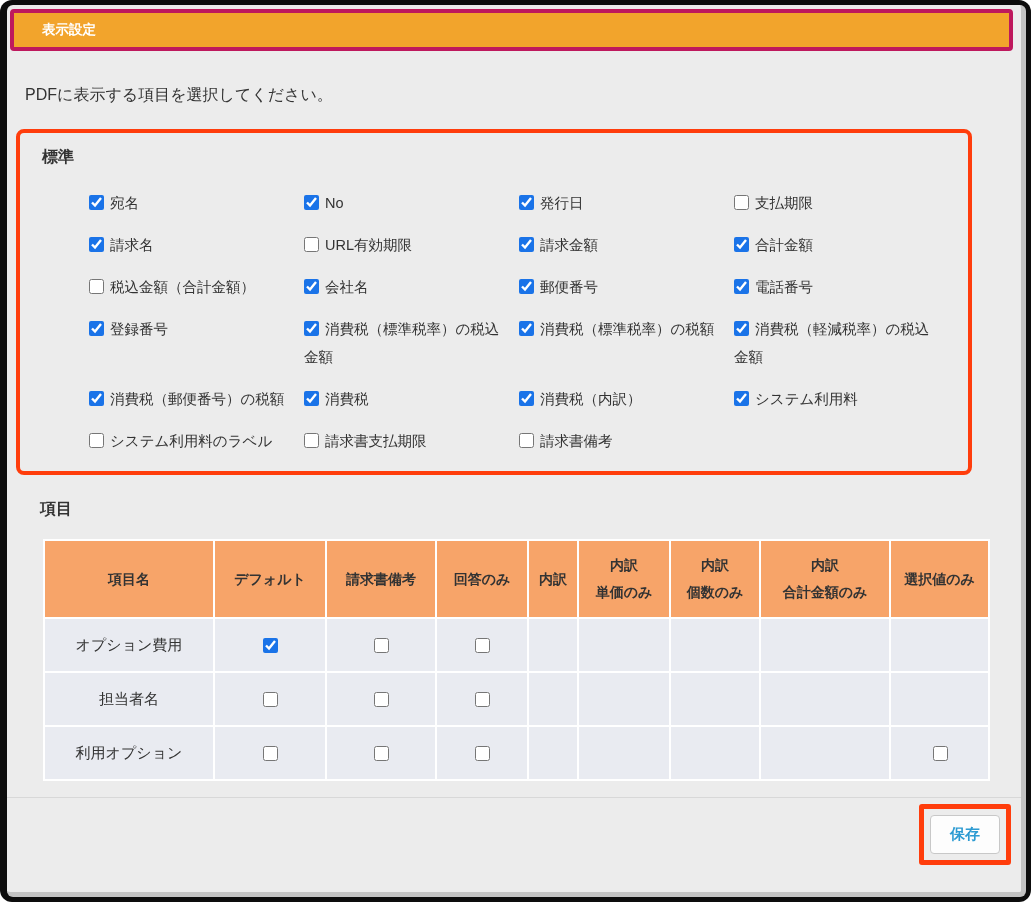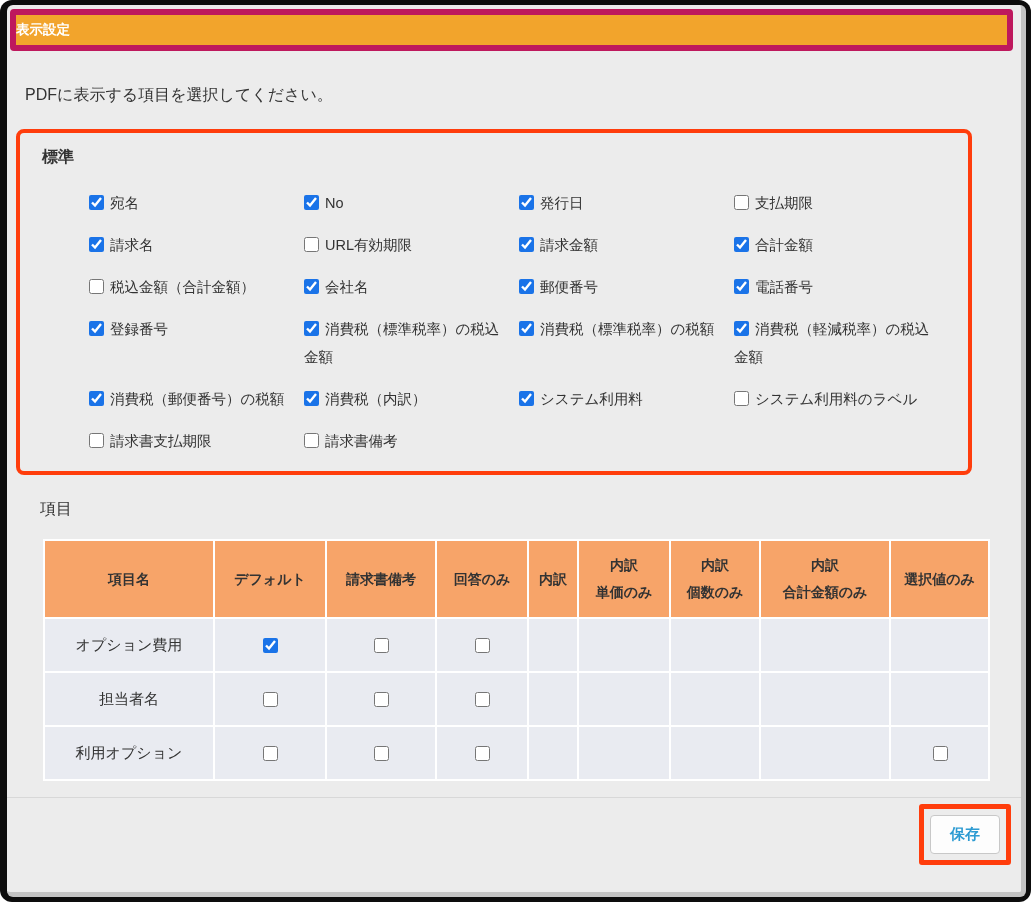--- a/index.html
+++ b/index.html
@@ -18,24 +18,24 @@
     background:#ECECEC;
     border-right:5px solid #c3c3c3;
     border-bottom:5px solid #c3c3c3;
     border-radius:6px;
     overflow:hidden;
   }
   
   .titlebar {
     height:42px; margin:4px 8px 0 3px;
     background:#F2A42C;
-    border:6px solid #be185d;
+    border:4px solid #be185d;
     border-radius:4px;
     display:flex; align-items:center;
-    padding-left:0;
+    padding-left:28px;
     box-sizing:border-box;
   }
   .titlebar span { color:#fff; font-weight:bold; font-size:13.5px; }
 
   
   .instruction { margin:34px 0 0 18px; font-size:16px; height:20px; }
 
   
   .standard-box {
     margin:24px 0 0 9px; width:948px; box-sizing:content-box;
@@ -54,21 +54,21 @@
   .cb-item {
     display:block; font-size:14.5px; line-height:28px;
     padding-right:14px; cursor:pointer;
   }
   .cb-item input {
     width:15px; height:15px; accent-color:#1A73E8;
     vertical-align:-2px; margin:0 6px 0 0; cursor:pointer;
   }
 
   
-  .items-title { margin:22px 0 7px 33px; font-size:16px; font-weight:normal; height:24px; line-height:24px; }
+  .items-title { margin:22px 0 7px 33px; font-size:16px; font-weight:bold; height:24px; line-height:24px; }
   table.items {
     margin:18px 0 16px 36px;
     border-collapse:collapse;
     table-layout:fixed;
   }
   table.items th, table.items td {
     border:2px solid #ffffff;
     text-align:center; vertical-align:middle;
   }
   table.items th {
@@ -123,20 +123,21 @@
           <label class="cb-item"><input type="checkbox" checked="" style=""><span>合計金額</span></label>
           <label class="cb-item"><input type="checkbox" style=""><span>税込金額（合計金額）</span></label>
           <label class="cb-item"><input type="checkbox" checked="" style=""><span>会社名</span></label>
           <label class="cb-item"><input type="checkbox" checked="" style=""><span>郵便番号</span></label>
           <label class="cb-item"><input type="checkbox" checked="" style=""><span>電話番号</span></label>
           <label class="cb-item"><input type="checkbox" checked="" style=""><span>登録番号</span></label>
           <label class="cb-item"><input type="checkbox" checked="" style=""><span>消費税（標準税率）の税込金額</span></label>
           <label class="cb-item"><input type="checkbox" checked="" style=""><span>消費税（標準税率）の税額</span></label>
           <label class="cb-item"><input type="checkbox" checked="" style=""><span>消費税（軽減税率）の税込金額</span></label>
           <label class="cb-item"><input type="checkbox" checked="" style=""><span>消費税（郵便番号）の税額</span></label>
+          <label class="cb-item"><input type="checkbox" checked="" style=""><span>消費税</span></label>
           <label class="cb-item"><input type="checkbox" checked="" style=""><span>消費税（内訳）</span></label>
           <label class="cb-item"><input type="checkbox" checked="" style=""><span>システム利用料</span></label>
           <label class="cb-item"><input type="checkbox" style=""><span>システム利用料のラベル</span></label>
           <label class="cb-item"><input type="checkbox" style=""><span>請求書支払期限</span></label>
           <label class="cb-item"><input type="checkbox" style=""><span>請求書備考</span></label>
         </div>
     </div>
 
     <h2 class="items-title">項目</h2>
 

